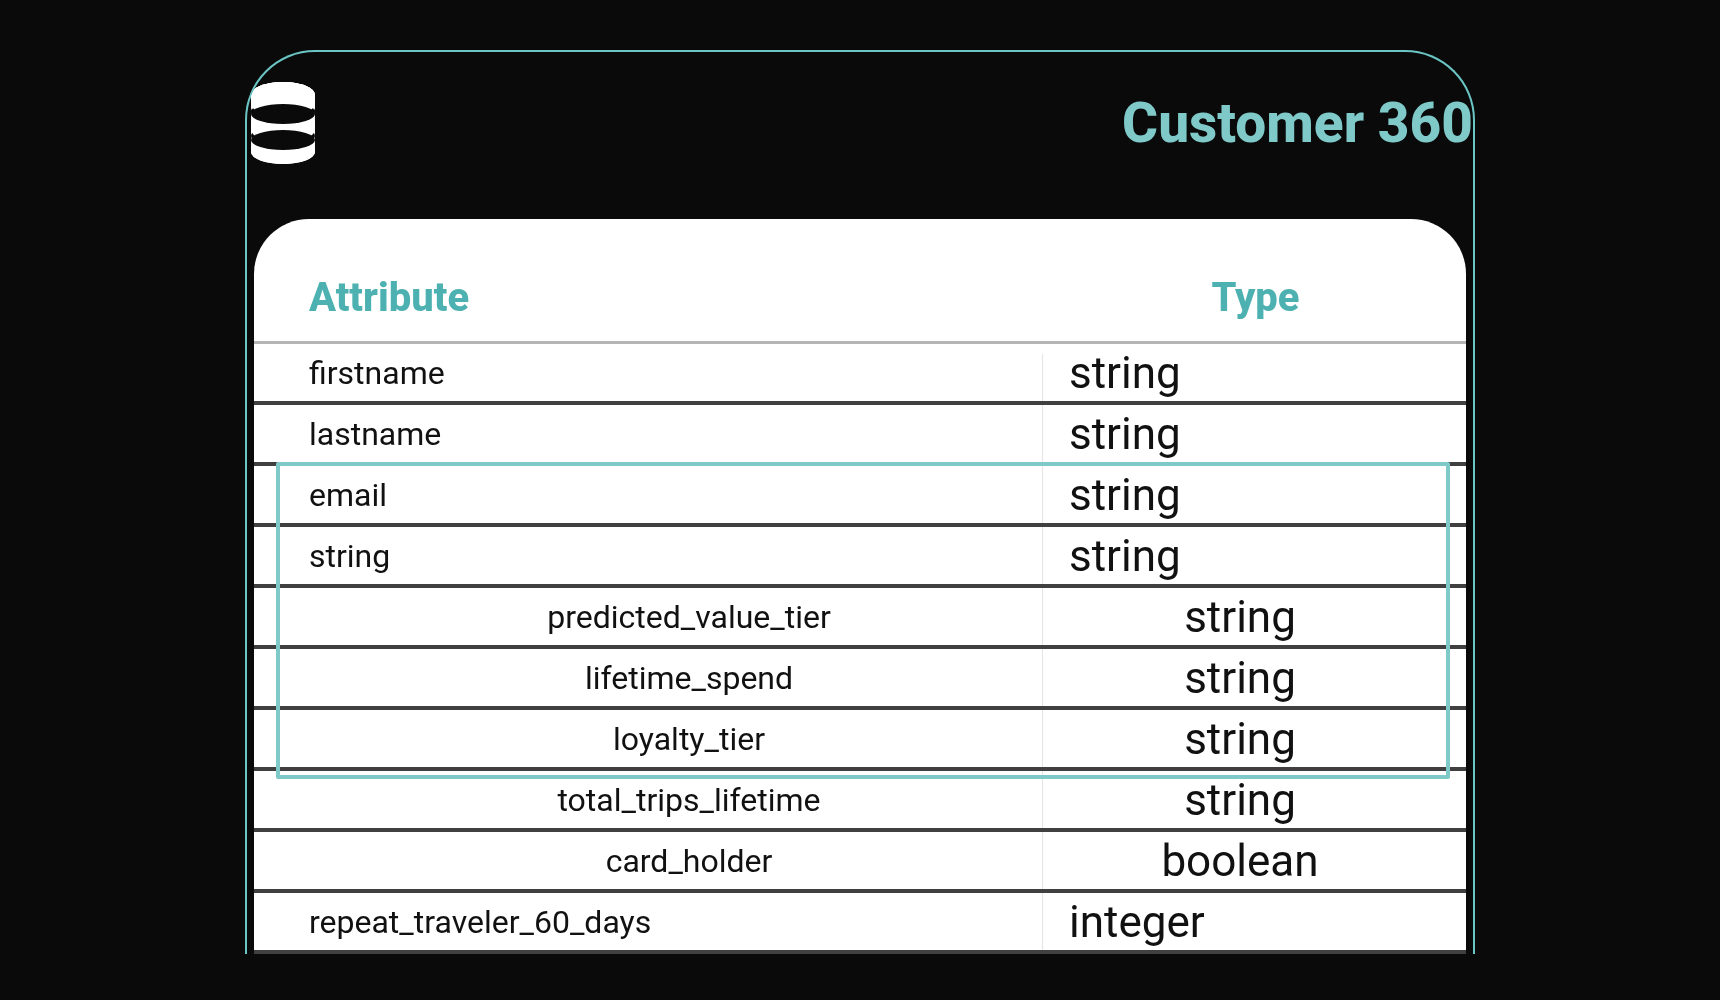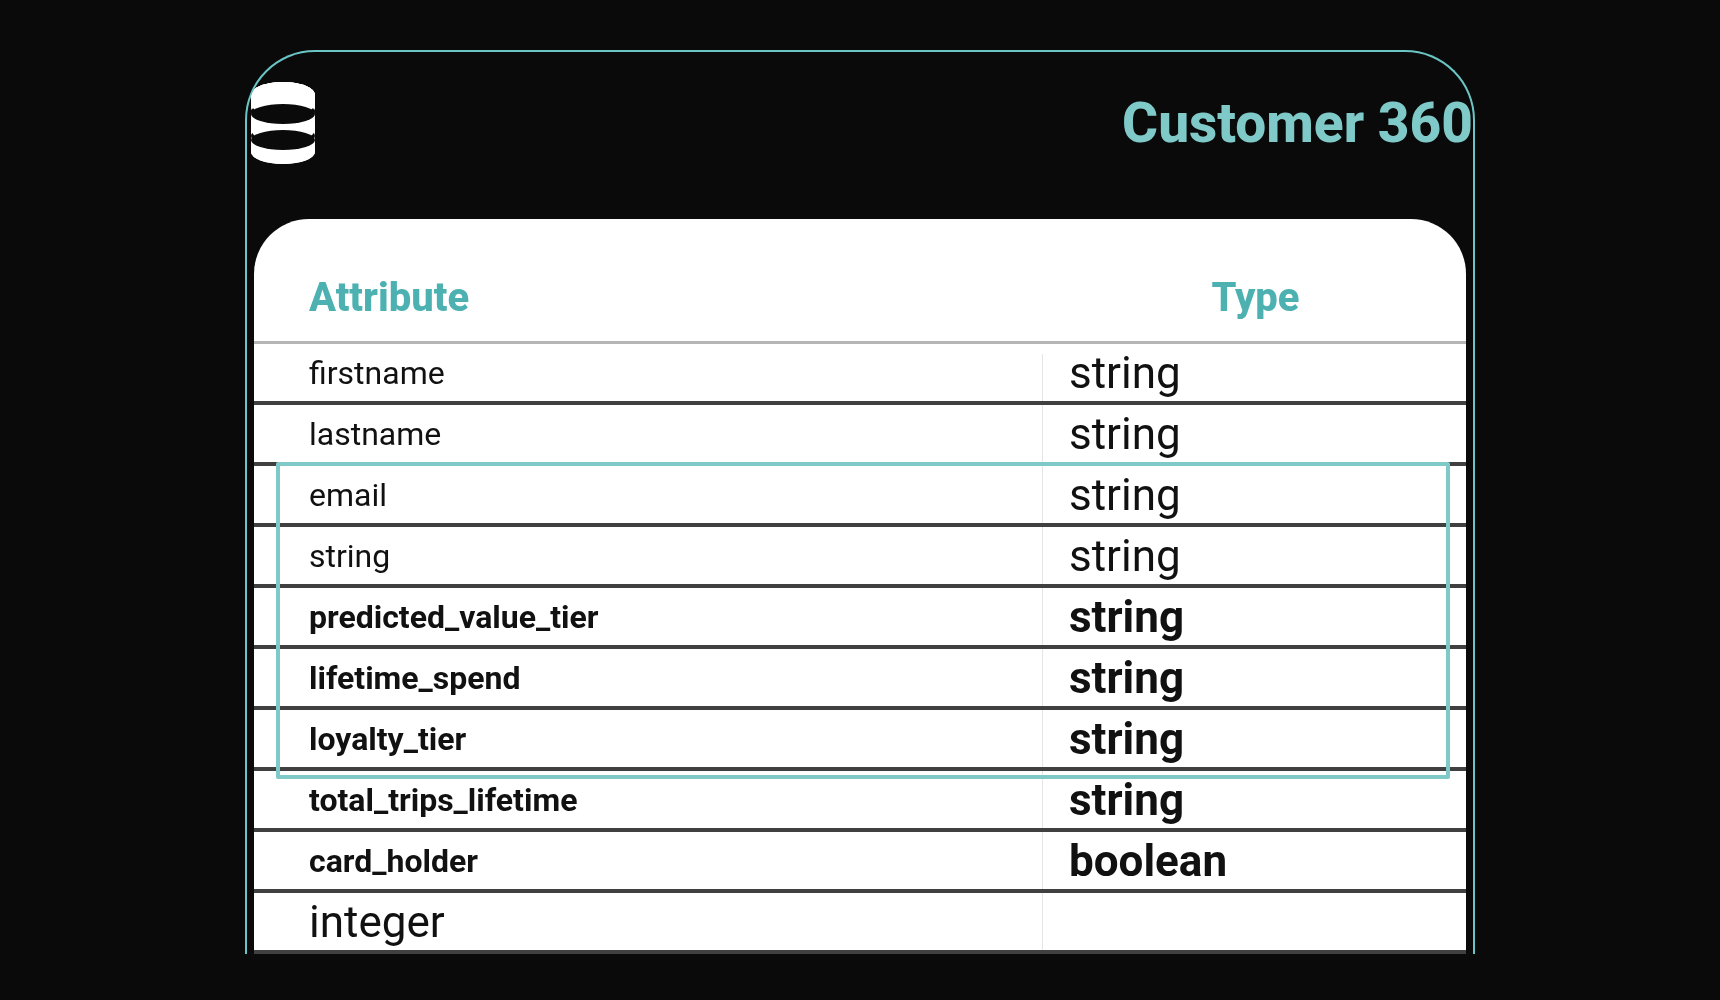--- a/index.html
+++ b/index.html
@@ -98,21 +98,22 @@
       font-weight: 400;
     }
     .cell-type {
       flex: 1;
       font-size: 44px;
       color: #111;
       font-weight: 400;
     }
     .row.bold .cell-attr,
     .row.bold .cell-type {
-      font-weight: 700;
+      font-weight: 400;
+      text-align: center;
     }
     .highlight-box {
       position: absolute;
       border: 4px solid #7fc9c9;
       border-radius: 2px;
       pointer-events: none;
       left: 22px;
       right: 16px;
       top: 243px;
       height: 317px;
@@ -198,19 +199,20 @@
       </div>
       <div class="row bold">
         <div class="cell-attr">total_trips_lifetime</div>
         <div class="cell-type">string</div>
       </div>
       <div class="row bold">
         <div class="cell-attr">card_holder</div>
         <div class="cell-type">boolean</div>
       </div>
       <div class="row">
+        <div class="cell-attr">repeat_traveler_60_days</div>
         <div class="cell-type">integer</div>
       </div>
     </div>
 
     <div class="highlight-box"></div>
   </div>
 </div>
 
 </body></html>

